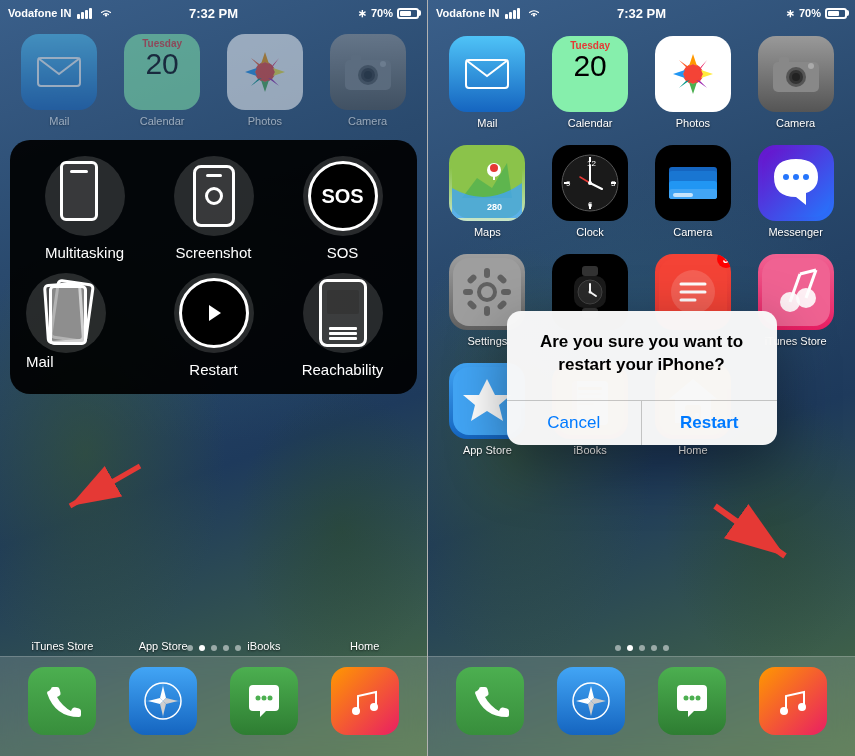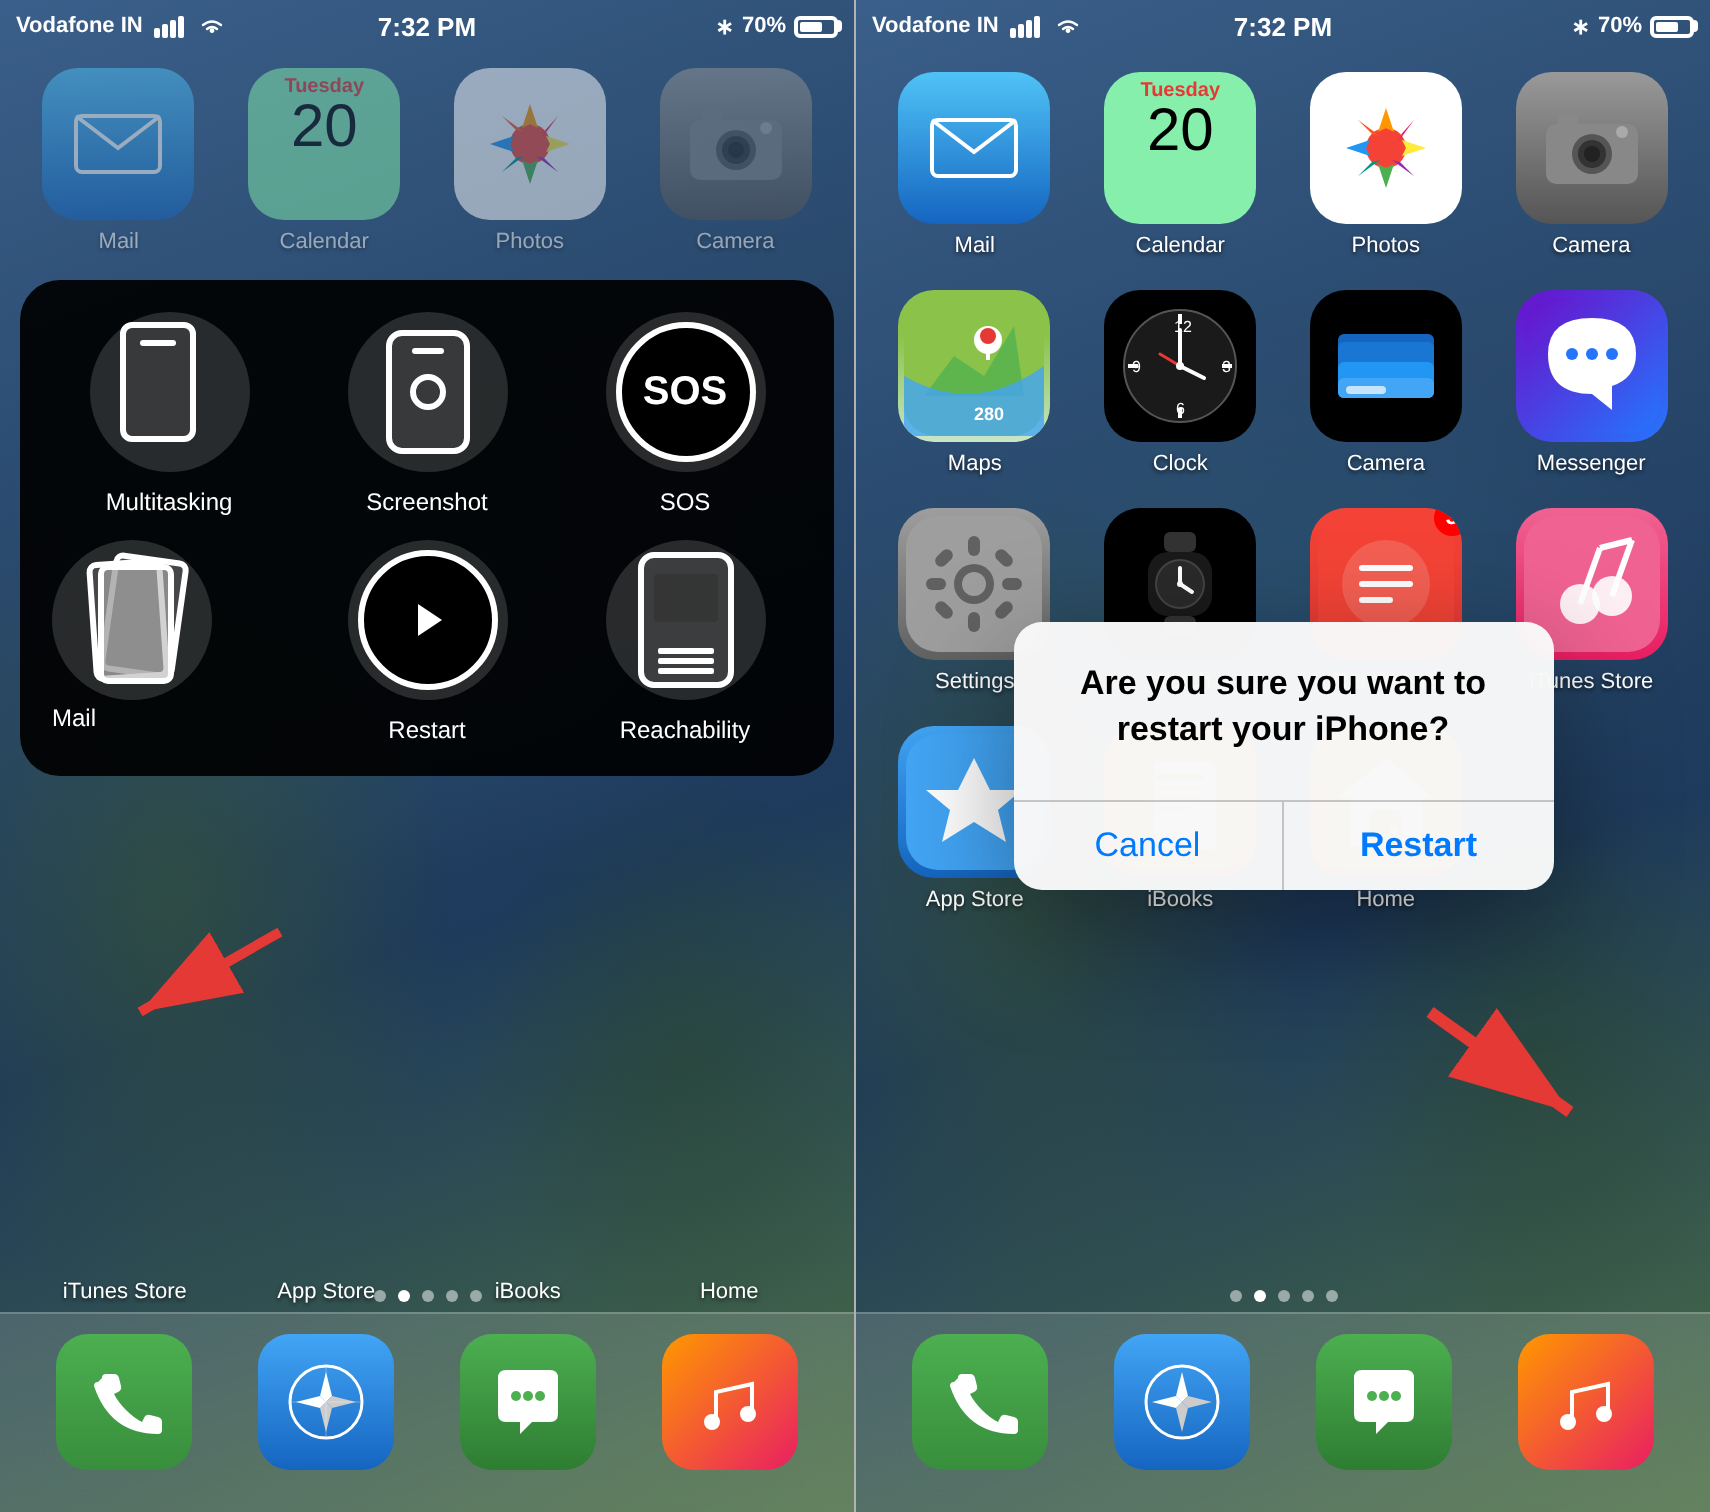--- a/index.html
+++ b/index.html
@@ -198,21 +198,21 @@
       border-radius: 50%;
       background: rgba(255,255,255,0.15);
       display: flex;
       align-items: center;
       justify-content: center;
       position: relative;
     }
 
     .assist-label {
       color: white;
-      font-size: 12px;
+      font-size: 15px;
       text-align: center;
     }
 
     
     .sos-circle {
       width: 70px;
       height: 70px;
       border-radius: 50%;
       background: black;
       border: 3px solid white;

